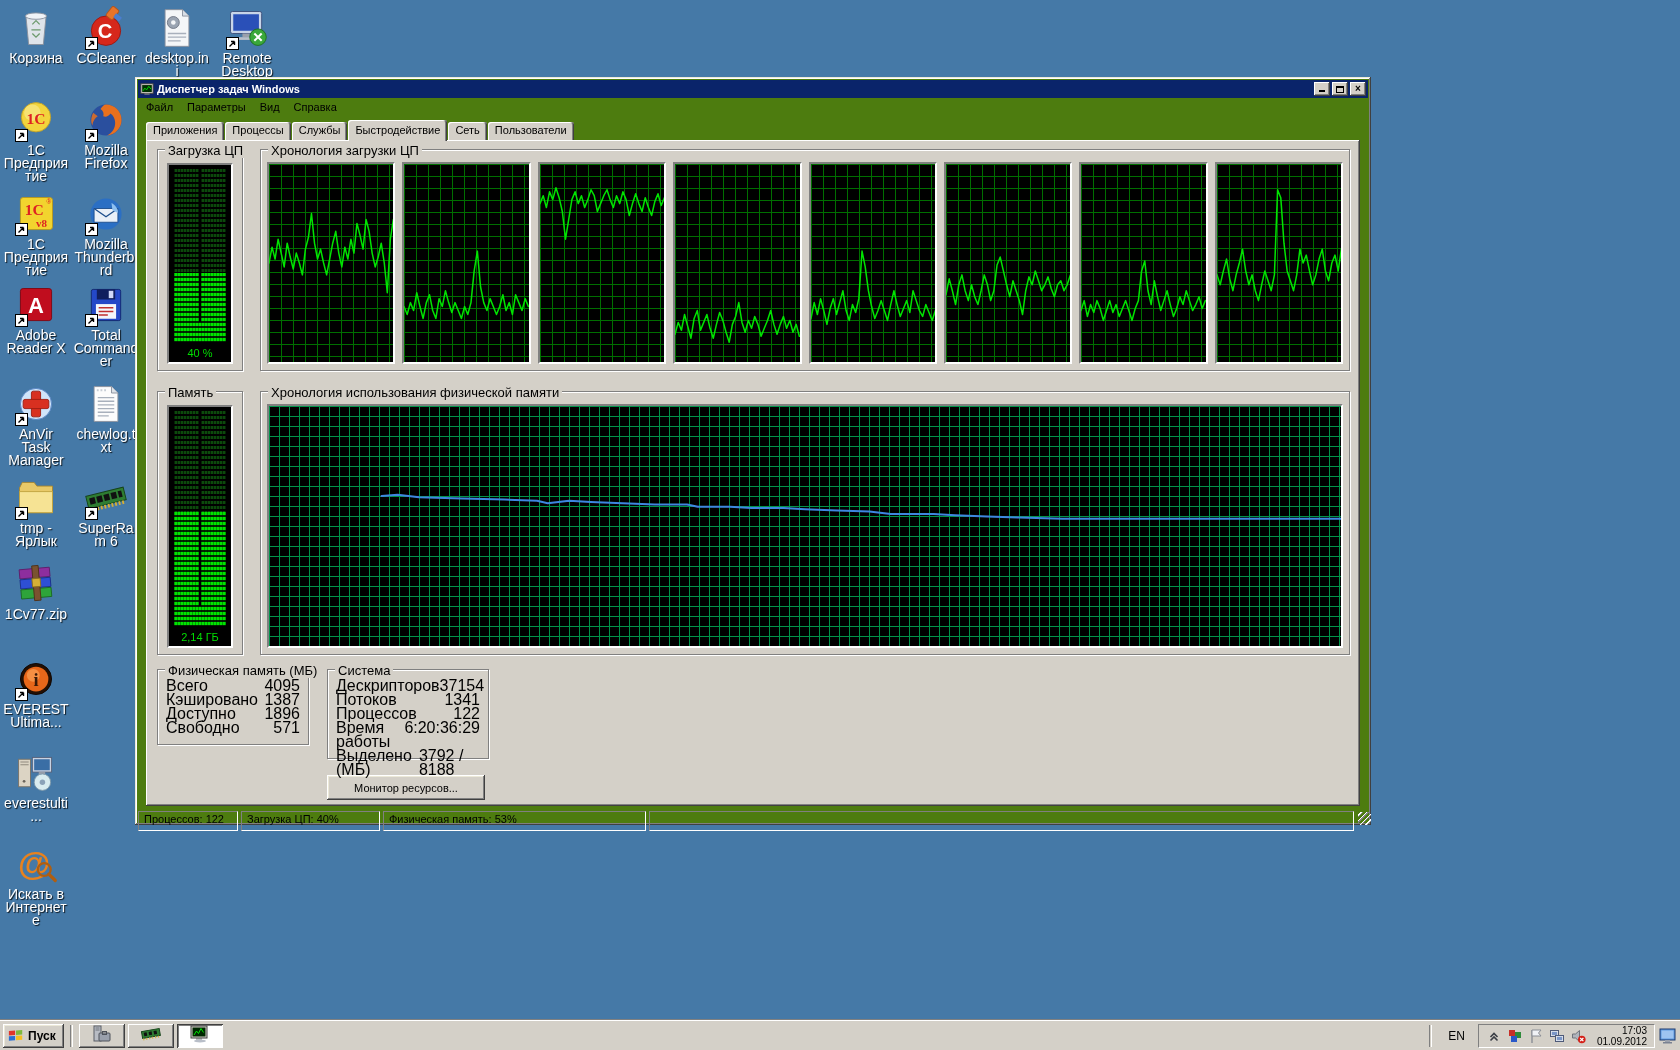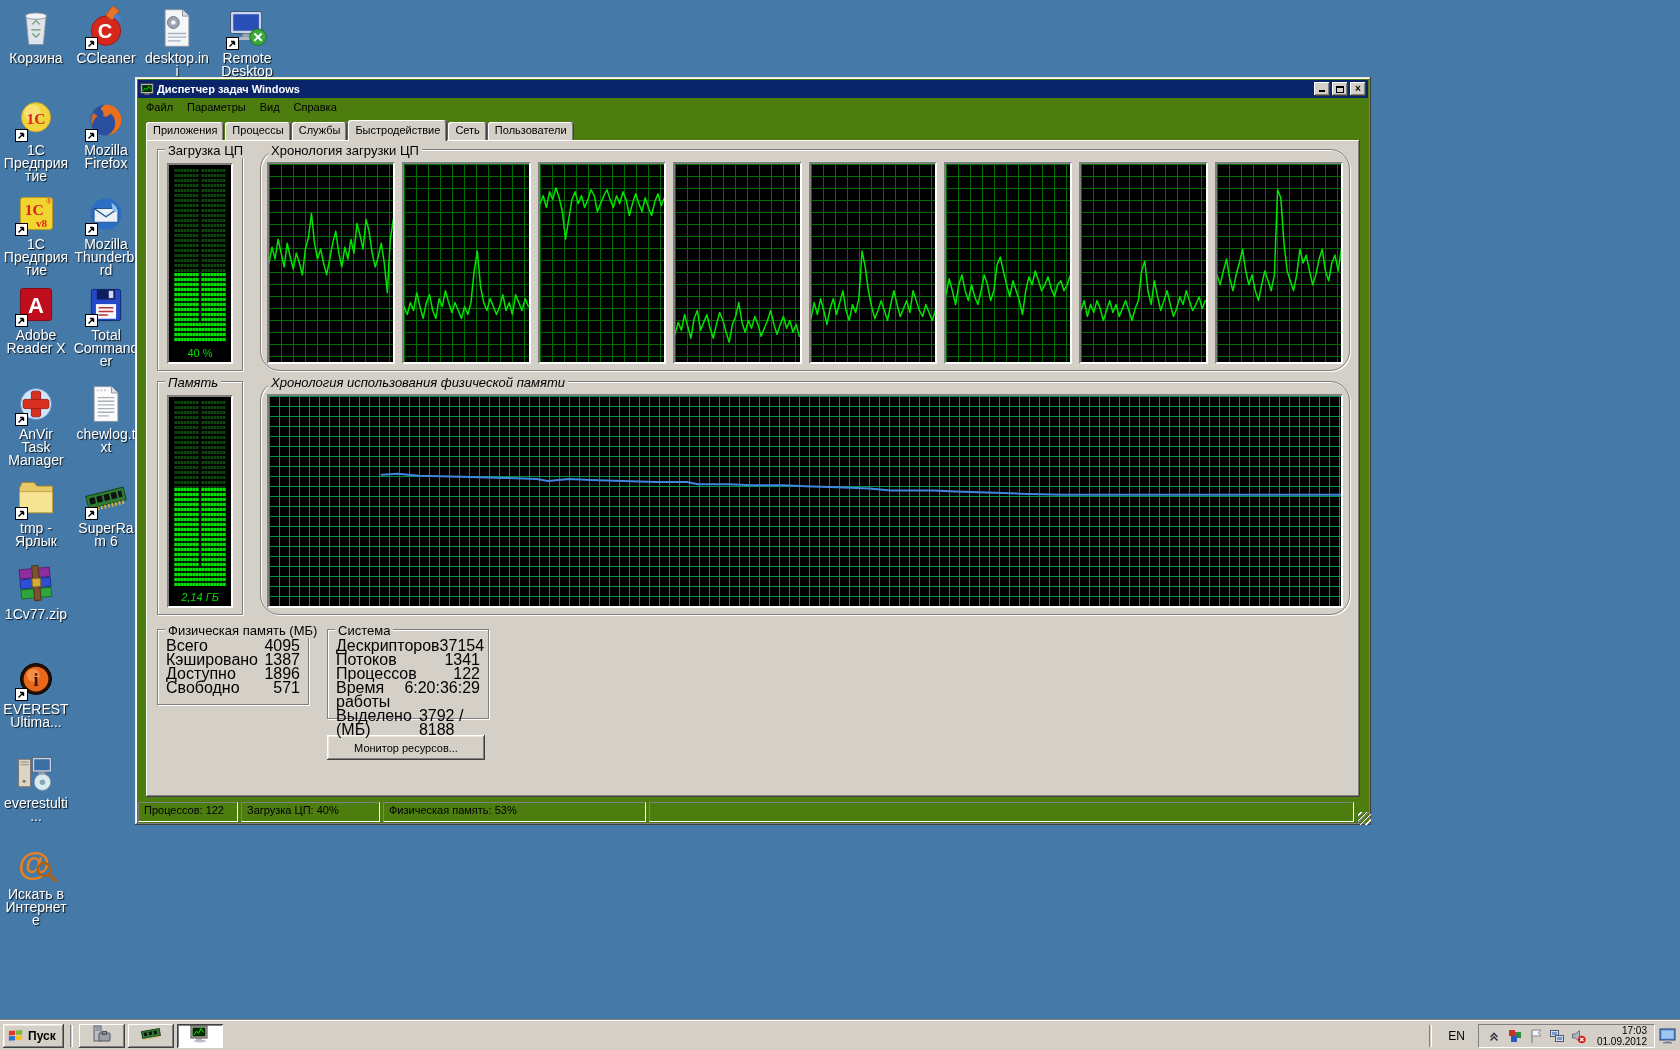--- a/index.html
+++ b/index.html
@@ -62,23 +62,23 @@
     margin:0 8px; flex:1 1 auto; background:#D4D0C8; position:relative;
     box-shadow: inset -1px -1px #404040, inset 1px 1px #fff, inset -2px -2px #808080;
     padding:9px 10px 6px 11px;
     display:flex; flex-direction:column;
   }
 
   .group { position:relative; border:1px solid #808080; box-shadow: inset 1px 1px 0 #fff, 1px 1px 0 #fff; }
   .group-legend { position:absolute; top:-7px; left:7px; background:#D4D0C8; padding:0 3px; font-size:13px; white-space:nowrap; }
 
   .perf-row1 { display:flex; height:222px; flex:0 0 auto; }
-  .perf-row2 { display:flex; height:234px; margin-top:10px; flex:0 0 auto;font-style:italic; }
+  .perf-row2 { display:flex; height:264px; margin-top:20px; flex:0 0 auto; }
   .gauge-group { width:86px; flex:0 0 auto; }
-  .hist-group { flex:1 1 auto; margin-left:17px;border-radius:20px; }
+  .hist-group { flex:1 1 auto; margin-left:17px; }
 
   .screen {
     position:absolute; left:9px; right:9px; top:13px; bottom:6px; background:#000;
     border:2px solid; border-color:#808080 #fff #fff #808080;
   }
   .led-area { position:absolute; left:5px; right:5px; top:4px; bottom:20px; }
   .led-dim {
     position:absolute; inset:0;
     background:
       repeating-linear-gradient(to right, rgba(0,0,0,.55) 0 1px, transparent 1px 3px),

